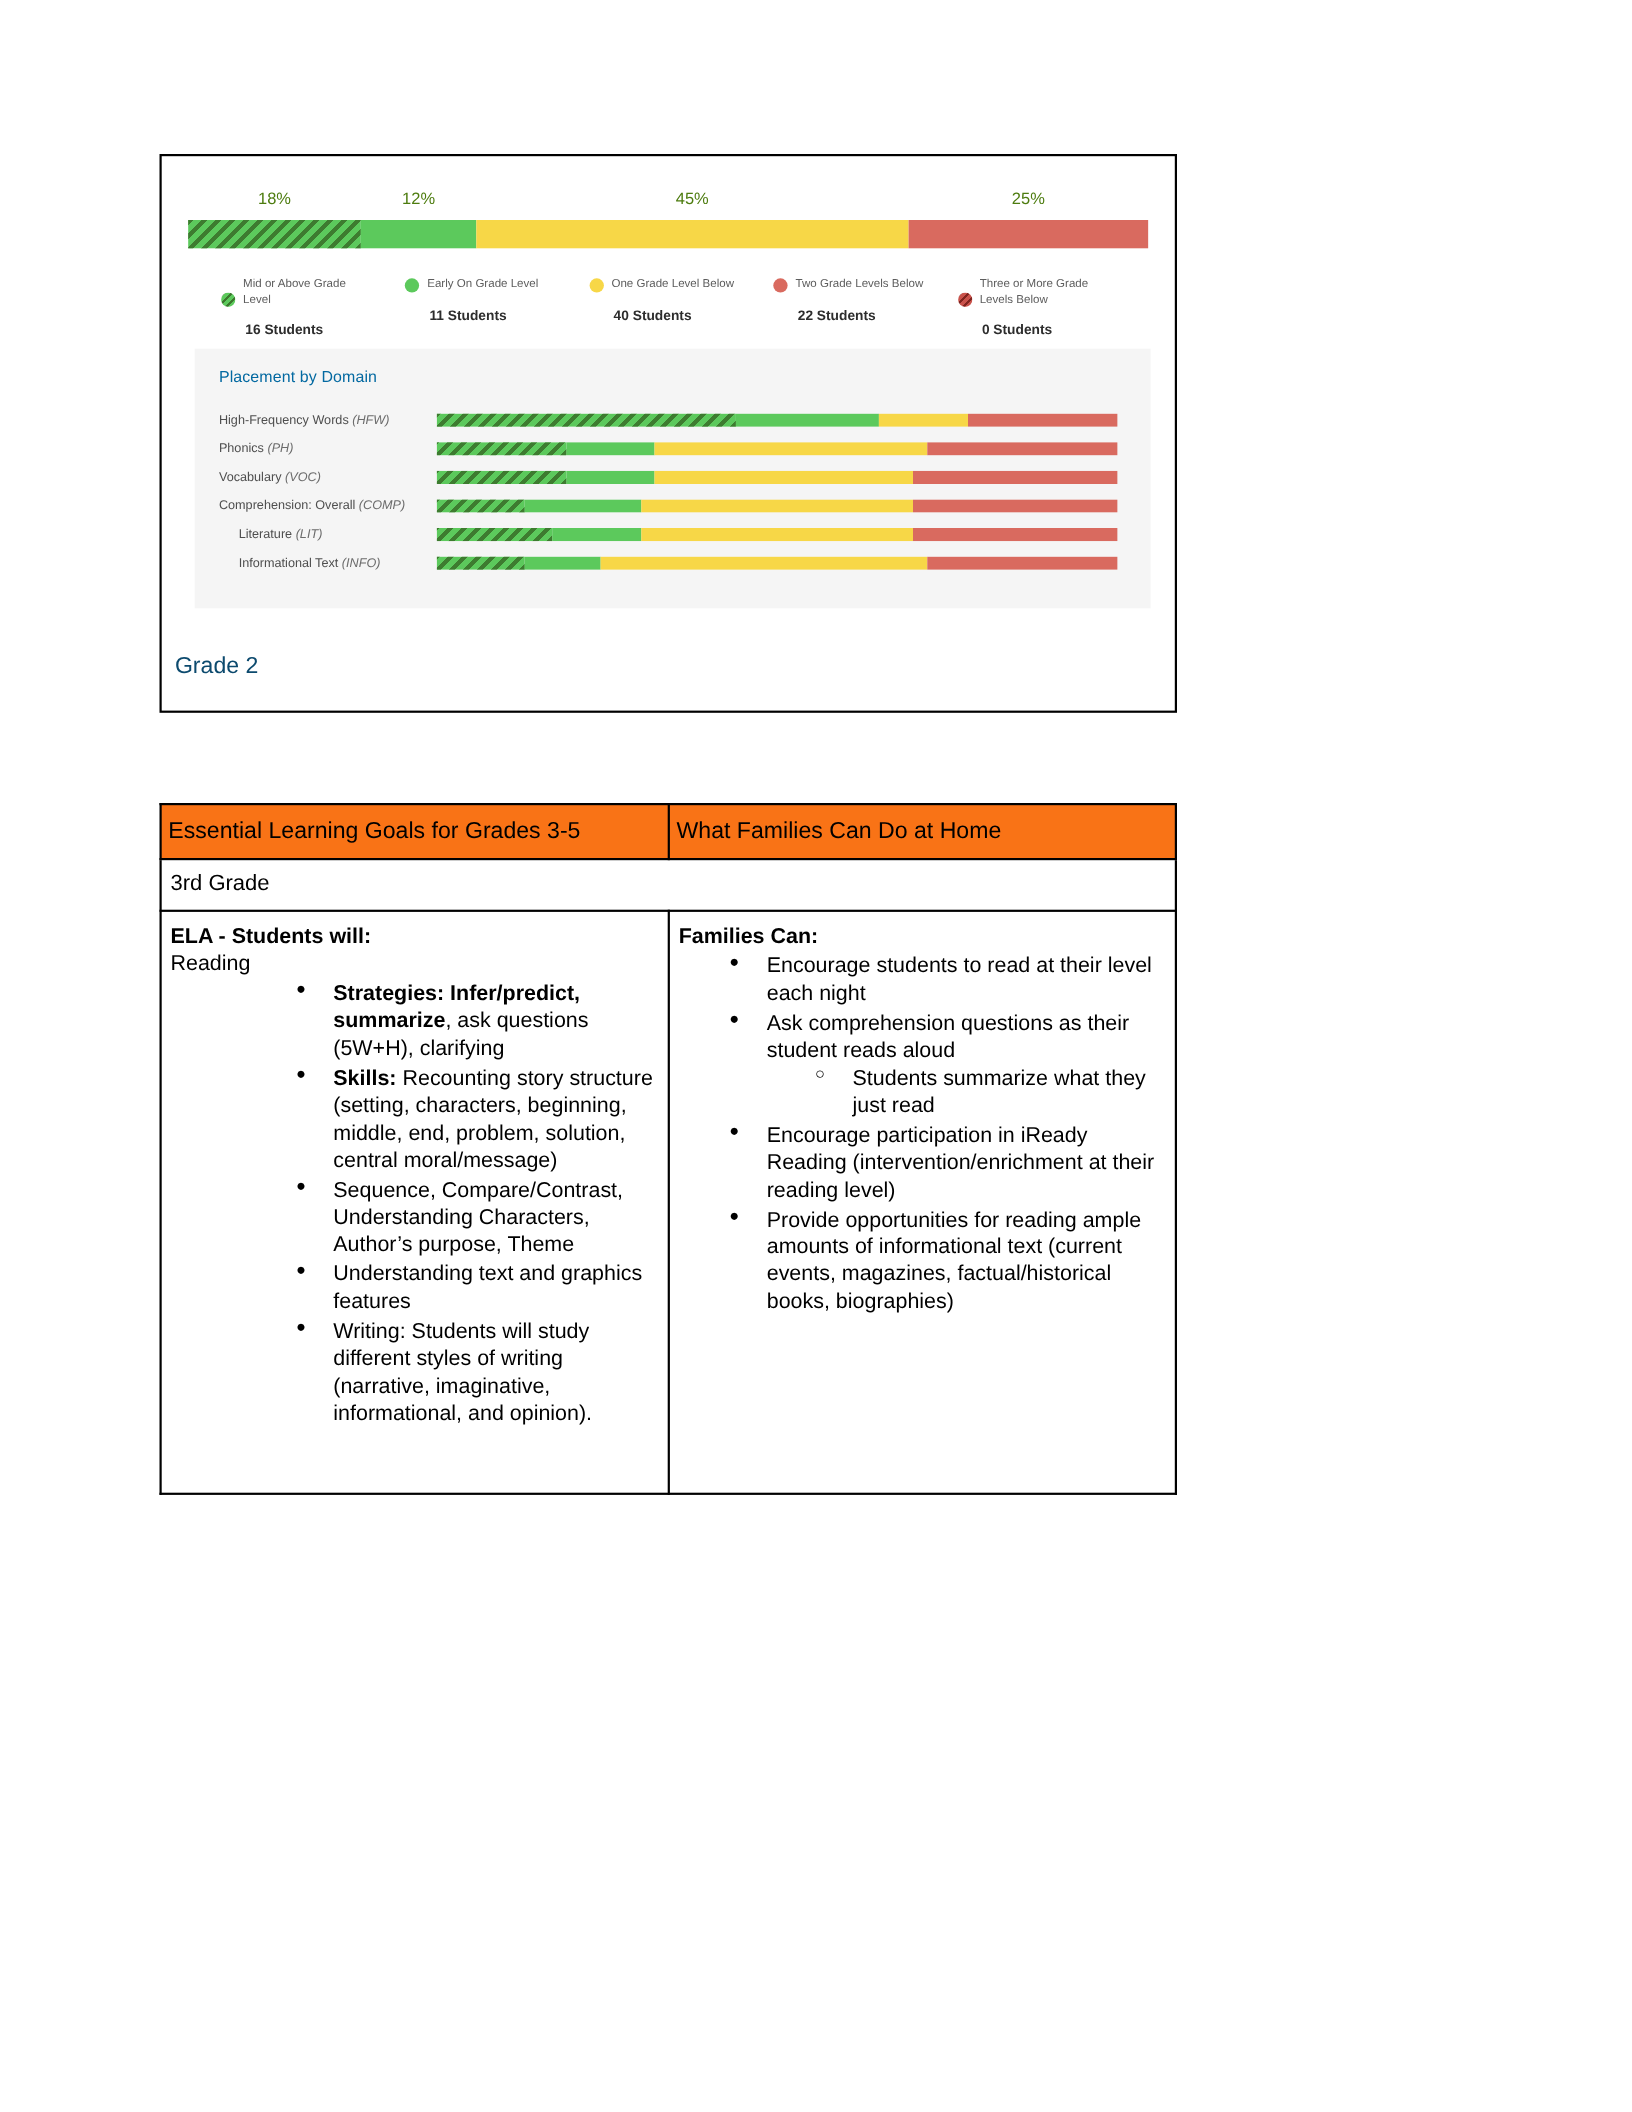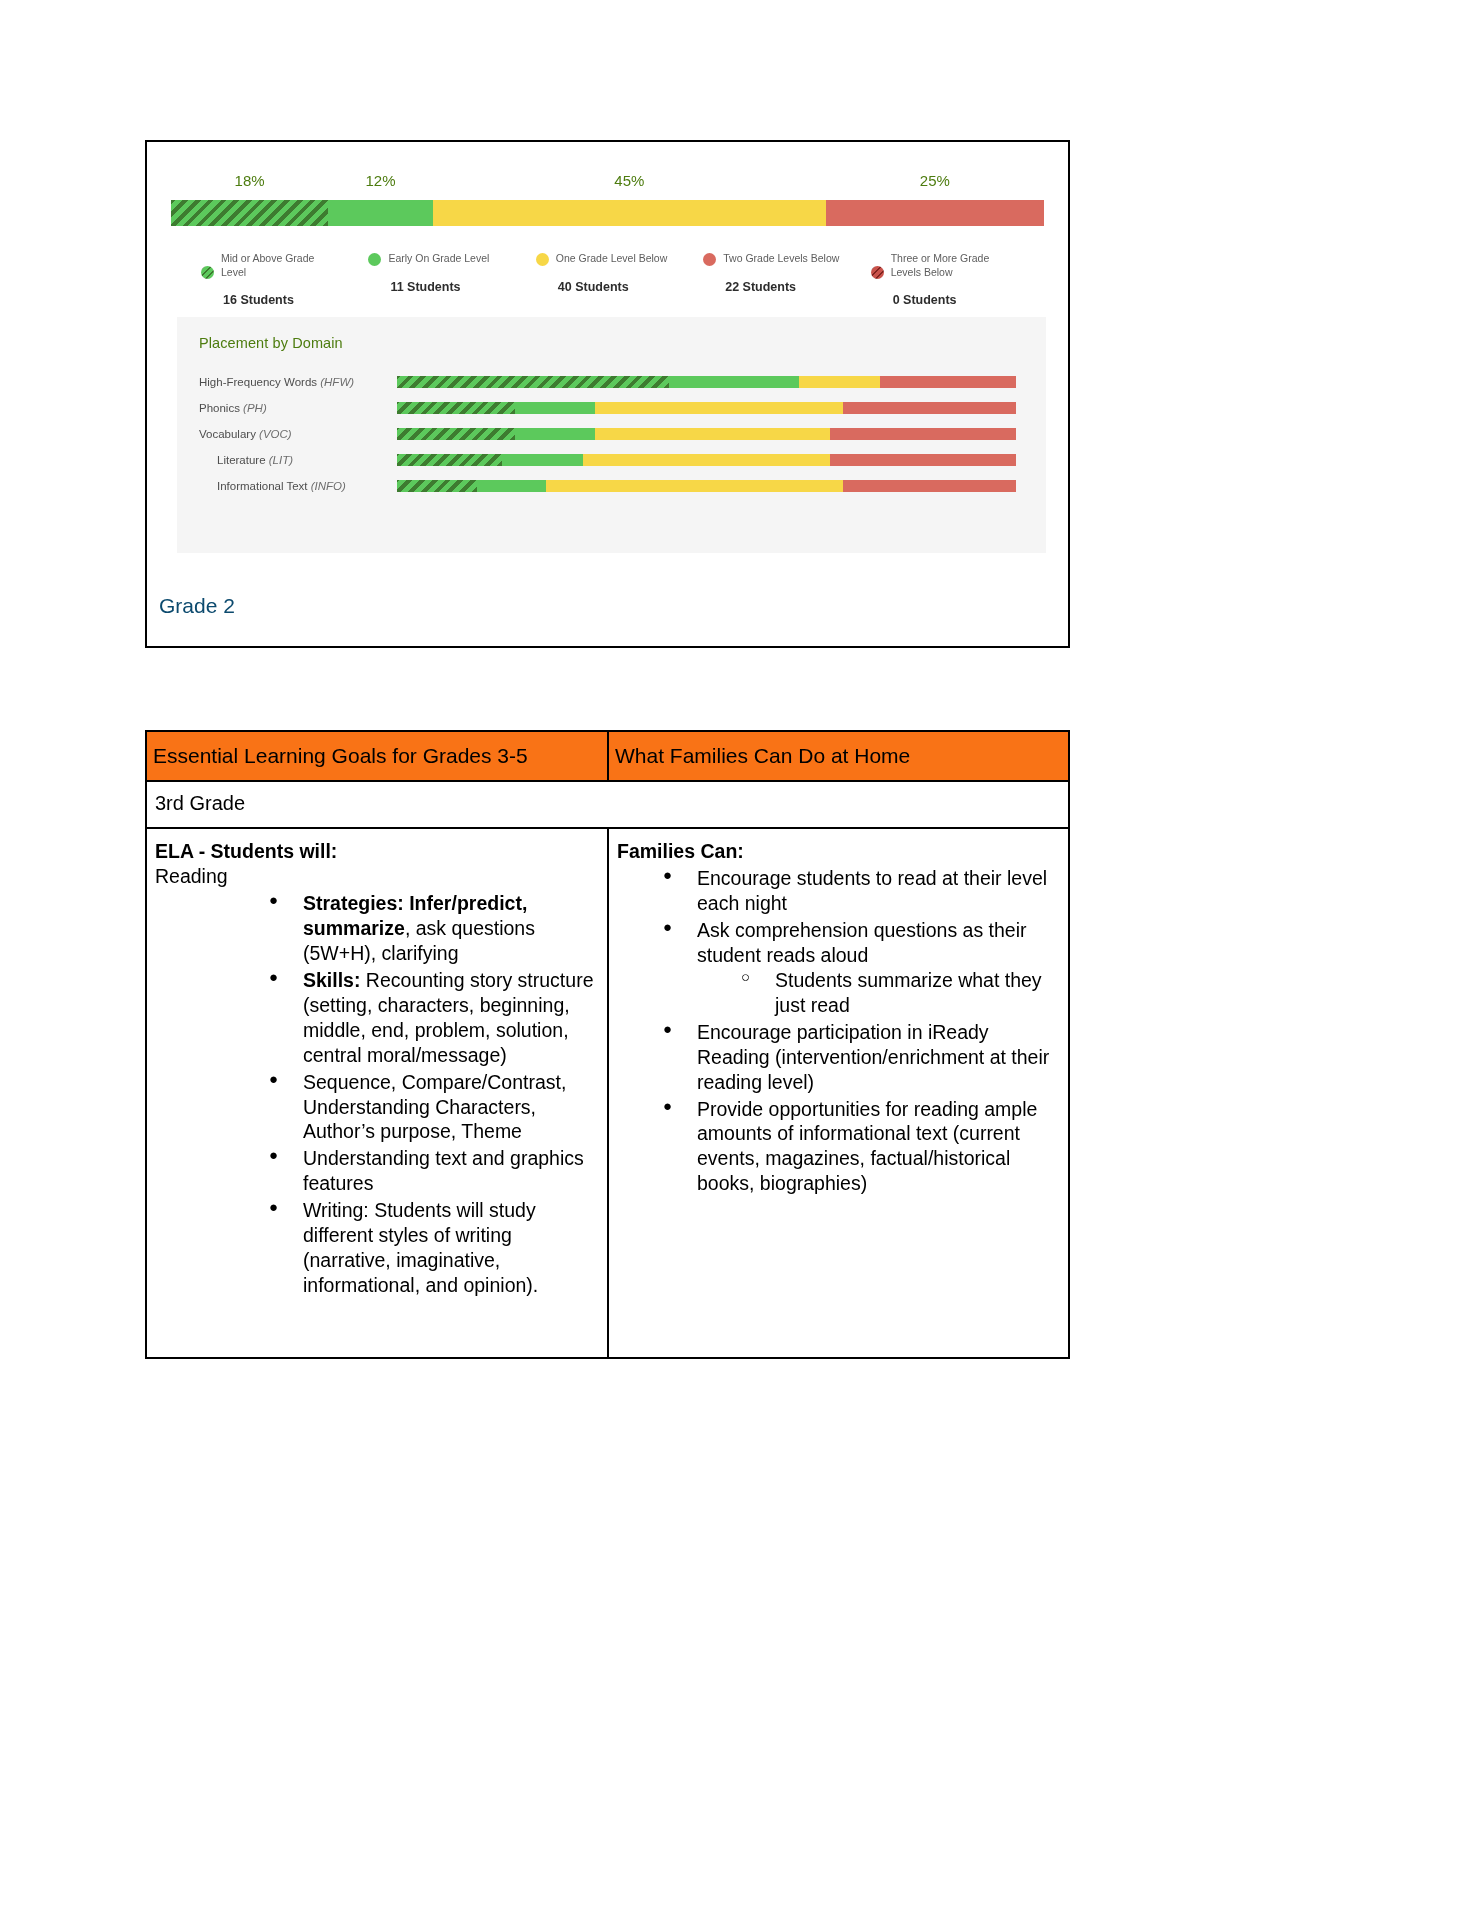--- a/index.html
+++ b/index.html
@@ -132,21 +132,21 @@
   .domain-panel {
     position: absolute;
     left: 30px;
     right: 22px;
     top: 175px;
     bottom: 93px;
     background: #f5f5f5;
   }
   .domain-title {
     font-size: 14.5px;
-    color: #4d7c0f;
+    color: #0369a1;
     padding: 18px 0 0 22px;
     letter-spacing: .1px;
   }
   .domain-rows {
     margin-top: 18px;
   }
   .domain-row {
     display: flex;
     align-items: center;
     height: 26px;
@@ -339,20 +339,29 @@
             <div class="seg seg-yellow" style="width: 40%;"></div>
             <div class="seg seg-red" style="width: 28%;"></div>
           </div>
         </div>
         <div class="domain-row">
           <div class="domain-label"><span>Vocabulary </span><span class="abbr">(VOC)</span></div>
           <div class="domain-bar">
             <div class="seg seg-hatch" style="width: 19%;"></div>
             <div class="seg seg-green" style="width: 13%;"></div>
             <div class="seg seg-yellow" style="width: 38%;"></div>
+            <div class="seg seg-red" style="width: 30%;"></div>
+          </div>
+        </div>
+        <div class="domain-row">
+          <div class="domain-label"><span>Comprehension: Overall </span><span class="abbr">(COMP)</span></div>
+          <div class="domain-bar">
+            <div class="seg seg-hatch" style="width: 13%;"></div>
+            <div class="seg seg-green" style="width: 17%;"></div>
+            <div class="seg seg-yellow" style="width: 40%;"></div>
             <div class="seg seg-red" style="width: 30%;"></div>
           </div>
         </div>
         <div class="domain-row">
           <div class="domain-label indent"><span>Literature </span><span class="abbr">(LIT)</span></div>
           <div class="domain-bar">
             <div class="seg seg-hatch" style="width: 17%;"></div>
             <div class="seg seg-green" style="width: 13%;"></div>
             <div class="seg seg-yellow" style="width: 40%;"></div>
             <div class="seg seg-red" style="width: 30%;"></div>

